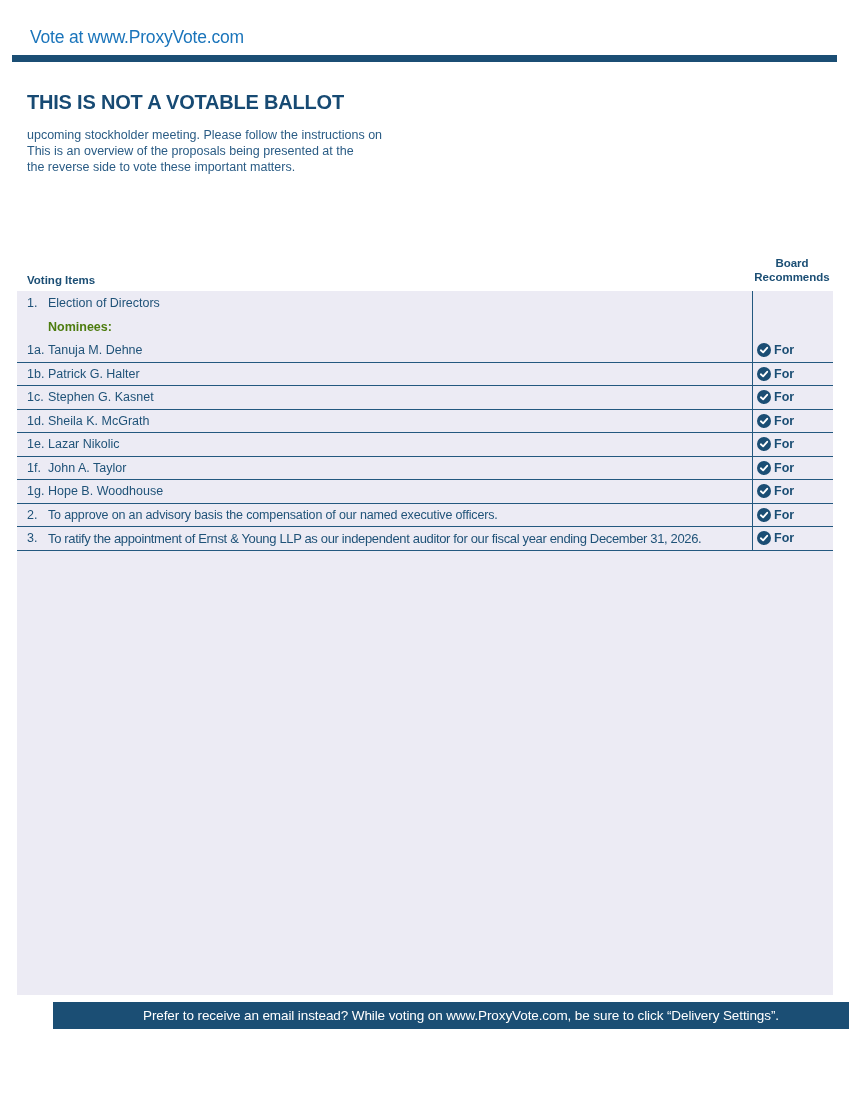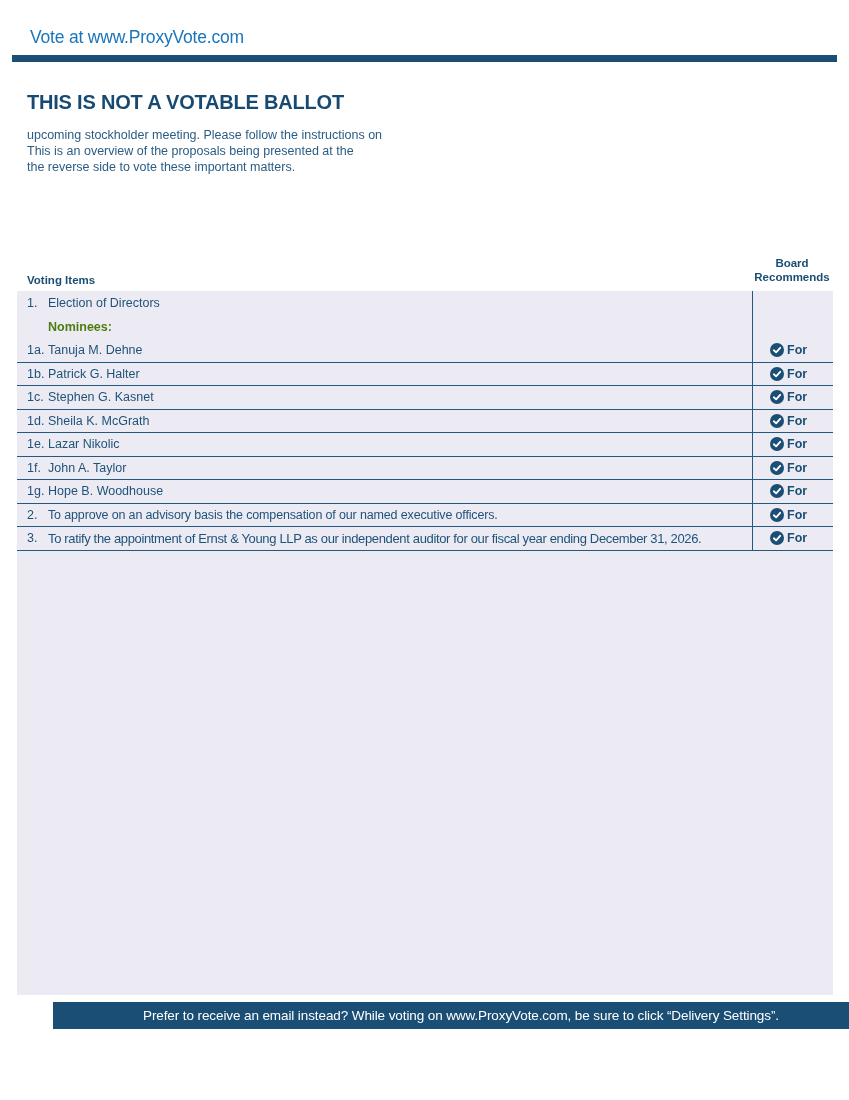--- a/index.html
+++ b/index.html
@@ -86,21 +86,21 @@
   .cell-text.bold { font-weight: bold; color: #4d7c0f; }
   .cell-text.tight { letter-spacing: -0.15px; }
   .cell-text.condensed { font-size: 13px; letter-spacing: -0.35px; }
   .cell-vote {
     flex: 0 0 81px;
     width: 81px;
     align-self: stretch;
     border-left: 1.5px solid #23587f;
     display: flex;
     align-items: center;
-    padding-left: 17px;
+    padding-left: 4px;
     gap: 3px;
   }
   .check-icon { width: 14px; height: 14px; display: block; }
   .vote-label {
     font-size: 12.5px;
     font-weight: bold;
     color: #1b4e74;
   }
   .note-row {
     min-height: 36px;

